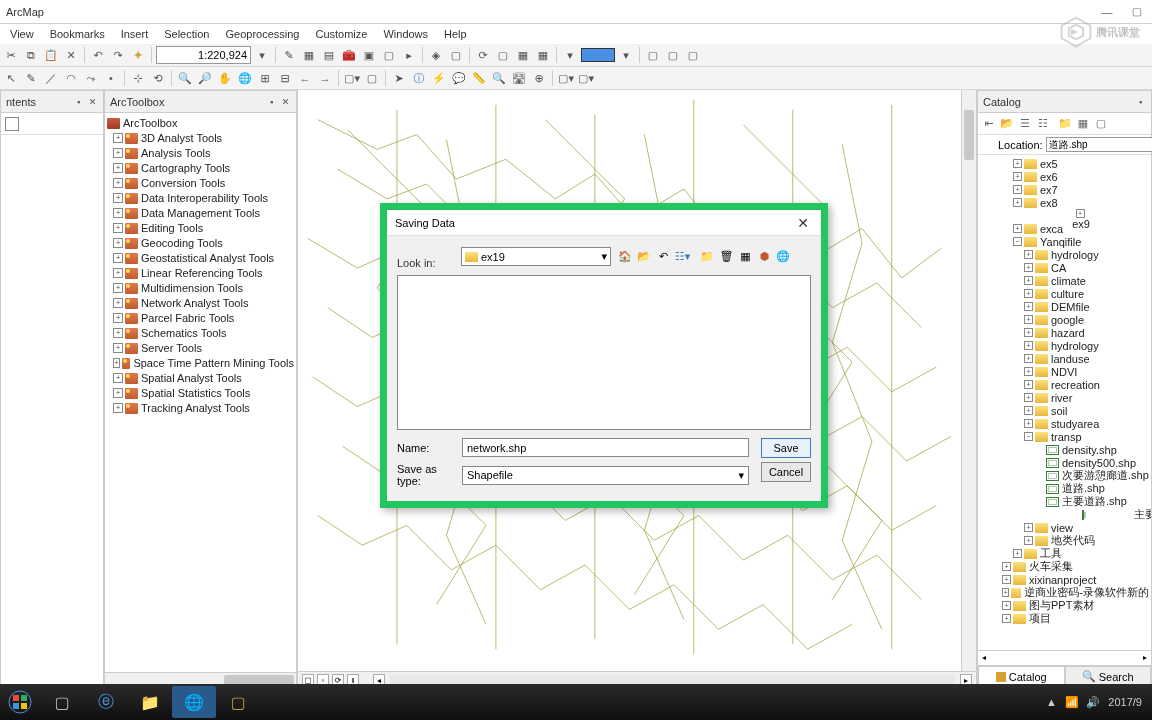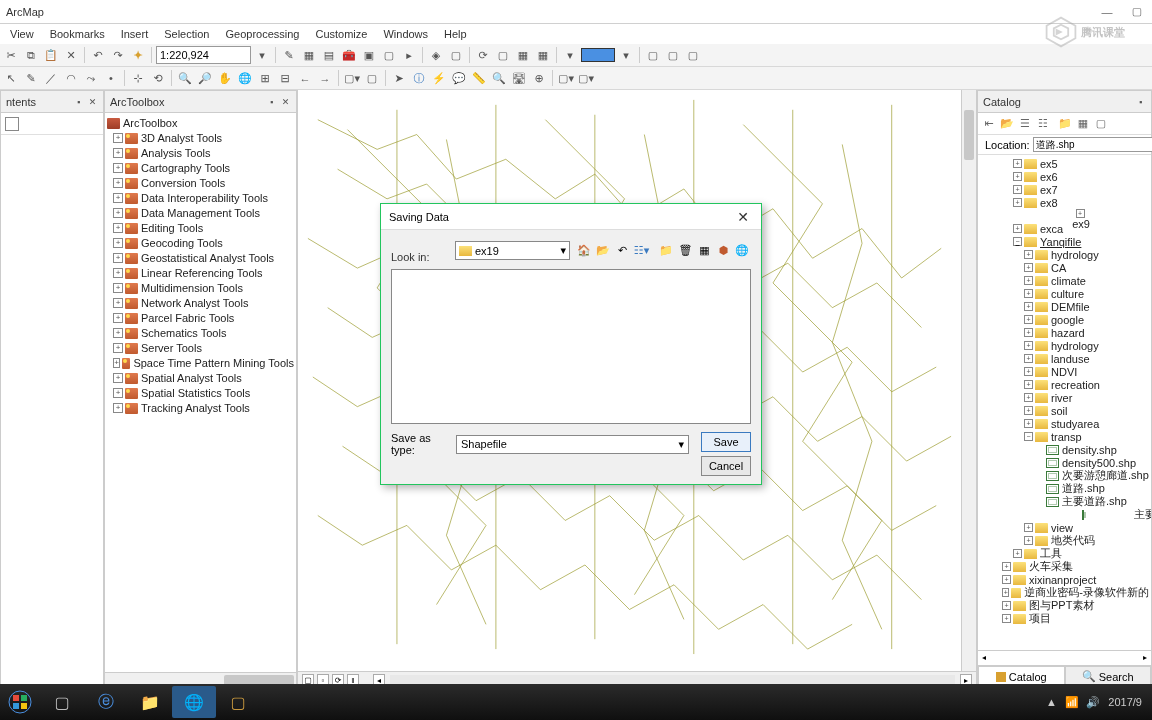--- a/index.html
+++ b/index.html
@@ -11,21 +11,21 @@
 .titlebar .btn { width: 30px; height: 22px; display: flex; align-items: center; justify-content: center; color: #666; }
 
 
 .menubar { height: 20px; background: #fff; display: flex; align-items: center; padding-left: 2px; }
 .menubar span { padding: 2px 8px; color: #333; }
 
 
 .toolbar { height: 23px; background: #f4f4f4; border-bottom: 1px solid #d8d8d8; display: flex; align-items: center; padding-left: 2px; gap: 2px; }
 .toolbar .tb { width: 18px; height: 18px; display: flex; align-items: center; justify-content: center; color: #555; border: 1px solid transparent; }
 .toolbar .sep { width: 1px; height: 16px; background: #ccc; margin: 0 2px; }
-.scale-box { width: 95px; height: 18px; border: 1px solid #999; background: #fff; padding: 0 3px; display: flex; align-items: center; font-size: 10px; }
+.scale-box { width: 95px; height: 18px; border: 1px solid #999; background: #fff; padding: 0 3px; display: flex; align-items: center; font-size: 10px; justify-content: flex-end; }
 .toolbar .blue-block { width:34px; height:14px; background: #4a90e2; border:1px solid #333; }
 
 
 .main { display: flex; height: 598px; }
 .panel { background: #fff; border: 1px solid #ccc; display: flex; flex-direction: column; }
 .panel-header { height: 22px; background: #f0f0f0; border-bottom: 1px solid #ccc; display: flex; align-items: center; padding: 0 5px; font-weight: 400; color: #333; }
 .panel-header .close { margin-left: auto; display: flex; gap: 3px; }
 .panel-header .pb { width: 11px; height: 11px; font-size: 9px; display:flex;align-items:center;justify-content:center; color:#555;}
 
 
@@ -49,38 +49,38 @@
 .map-canvas { flex: 1; background: #fff; position: relative; overflow:hidden;}
 .map-bottom { height: 17px; background: #f0f0f0; border-top: 1px solid #ccc; display:flex; align-items:center; padding:0 4px; gap:3px;}
 .map-bottom .mb { width:12px; height:12px; border:1px solid #aaa; background:#fff; font-size:8px; display:flex;align-items:center;justify-content:center;}
 .roads { position:absolute; inset:0; }
 .roads path { stroke: #9b9b2e; stroke-width: 0.7px; fill: none; }
 
 
 .catalog { width: 175px; }
 .cat-toolbar { height: 22px; border-bottom: 1px solid #ddd; display:flex; align-items:center; padding:0 3px; gap:2px;}
 .cat-toolbar .ct { width:16px; height:16px; display:flex;align-items:center;justify-content:center; color:#666; }
-.loc-row { height: 20px; display:flex; align-items:center; padding:0 7px; border-bottom:1px solid #ddd;}
+.loc-row { height: 20px; display:flex; align-items:center; padding:0 20px; border-bottom:1px solid #ddd;}
 .loc-row input { flex:1; height:15px; border:1px solid #999; font-size:10px; padding:0 2px; margin-left:3px;}
 .cat-tree { flex:1; padding:2px; overflow:hidden;}
 .ct-item { display:flex; align-items:center; height:13px; white-space:nowrap; font-size:11px; color:#222;}
 .ct-item .exp { width:9px; height:9px; border:1px solid #888; margin-right:2px; font-size:7px; line-height:7px; text-align:center; color:#555;}
 .ct-item .noexp { width:11px;}
 .ct-folder { width:13px; height:10px; background: linear-gradient(#fce17a,#e8b83f); margin-right:3px; border-radius:1px 1px 0 0;}
 .ct-shp { width:13px; height:10px; background: #fff; border:1px solid #3a7a3a; margin-right:3px; position:relative;}
 .ct-shp::after{content:"";position:absolute;inset:1px;border:1px solid #3a7a3a;opacity:0.4;}
 .cat-tabs { height:22px; border-top:1px solid #ccc; display:flex;}
 .cat-tabs .tab { flex:1; background:#eee; border:1px solid #ccc; display:flex; align-items:center; justify-content:center; gap:3px; font-size:10px;}
 .cat-tabs .tab.active { background:#fff; border-bottom:1px solid #fff;}
 
 
 .statusbar { height: 17px; background:#f0f0f0; border-top:1px solid #ccc; display:flex; align-items:center; padding:0 6px; justify-content:flex-end; gap:10px; font-size:10px; color:#333;}
 
 
-.dialog { position:absolute; left:380px; top:203px; width:382px; background:#f0f0f0; border:1px solid #22c55e; box-shadow: 3px 3px 8px rgba(0,0,0,0.3);}
+.dialog { position:absolute; left:380px; top:203px; width:448px; background:#f0f0f0; border:7px solid #22c55e; box-shadow: 3px 3px 8px rgba(0,0,0,0.3);}
 .dlg-title { height:26px; background:#fff; display:flex; align-items:center; padding:0 8px; border-bottom:1px solid #ddd; font-size:12px;}
 .dlg-close { margin-left:auto; width:20px; height:20px; display:flex; align-items:center; justify-content:center; font-size:14px; color:#333;}
 .dlg-body { padding:8px 10px;}
 .dlg-row { display:flex; align-items:center; margin-bottom:6px; gap:6px;}
 .dlg-row .lbl { width:58px; font-size:11px; color:#333;margin-top:13px;}
 .lookin-sel { flex:1; max-width:150px; height:19px; border:1px solid #888; background:#fff; display:flex; align-items:center; padding:0 3px; font-size:11px;}
 .lookin-sel .fld { width:13px; height:10px; background: linear-gradient(#fce17a,#e8b83f); margin-right:3px;}
 .dlg-icons { display:flex; gap:2px;}
 .dlg-icons .di { width:17px; height:17px; display:flex; align-items:center; justify-content:center; font-size:11px;}
 .file-area { height:155px; background:#fff; border:1px solid #888; margin-bottom:8px;}
@@ -95,21 +95,21 @@
 .dbtn.primary{ border:1px solid #3a7ac0; background:#e8f0fa;}
 
 
 .taskbar { position:absolute; bottom:0; left:0; right:0; height:36px; background:linear-gradient(#2b2b2b,#0f0f0f); display:flex; align-items:center;}
 .taskbar .start { width:40px; height:32px; display:flex; align-items:center; justify-content:center;}
 .taskbar .start svg { width:24px; height:24px;}
 .taskbar .ti { width:44px; height:32px; display:flex; align-items:center; justify-content:center; color:#bbb; font-size:16px;}
 .taskbar .tray { margin-left:auto; display:flex; align-items:center; gap:8px; padding-right:10px; color:#ccc; font-size:10px;}
 
 
-.watermark { position:absolute; top:14px; right:27px; display:flex; align-items:center; gap:2px; opacity:0.5; color:#888; font-size:18px; font-weight:bold;}
+.watermark { position:absolute; top:14px; right:12px; display:flex; align-items:center; gap:2px; opacity:0.5; color:#888; font-size:18px; font-weight:bold;}
 .watermark svg { width:36px; height:36px;}
 
 
 .vscroll { width:15px; background:#f0f0f0; border-left:1px solid #ccc; position:relative;}
 .vscroll .thumb{position:absolute; left:2px; right:2px; top:20px; height:50px; background:#c8c8c8; border-radius:2px;}
 .hscroll { height:15px; background:#f0f0f0; border-top:1px solid #ccc; display:flex;}
 .hscroll .thumb{ width:70px; height:11px; background:#c8c8c8; margin:2px; border-radius:2px;}
 </style>
 </head>
 <body>
@@ -421,21 +421,21 @@
         <div class="ct-item" style="padding-left: 33px; flex-direction: column;">
           <div class="exp">+</div>
           <div class="ct-folder"></div>
           <span>ex9</span>
         </div>
         <div class="ct-item" style="padding-left: 33px;">
           <div class="exp">+</div>
           <div class="ct-folder"></div>
           <span>exca</span>
         </div>
-        <div class="ct-item" style="padding-left: 33px; text-decoration: underline;">
+        <div class="ct-item" style="padding-left: 33px;">
           <div class="exp">−</div>
           <div class="ct-folder"></div>
           <span>Yanqifile</span>
         </div>
         <div class="ct-item" style="padding-left: 44px;">
           <div class="exp">+</div>
           <div class="ct-folder"></div>
           <span>hydrology</span>
         </div>
         <div class="ct-item" style="padding-left: 44px;">
@@ -624,20 +624,24 @@
         <div class="di">🗑</div>
         <div class="di">▦</div>
         <div class="di" style="color:#c05a2f;">⬢</div>
         <div class="di" style="color:#3a7ac0;">🌐</div>
       </div>
     </div>
     <div class="file-area"></div>
     <div class="bottom-rows">
       <div class="bottom-left">
         <div class="frow">
+          <div class="lbl">Name:</div>
+          <input value="network.shp" style="">
+        </div>
+        <div class="frow">
           <div class="lbl">Save as type:</div>
           <div class="sel">
               <span>Shapefile</span>
               <span>▾</span>
             </div>
         </div>
       </div>
       <div class="btns">
         <div class="dbtn primary">Save</div>
         <div class="dbtn">Cancel</div>

